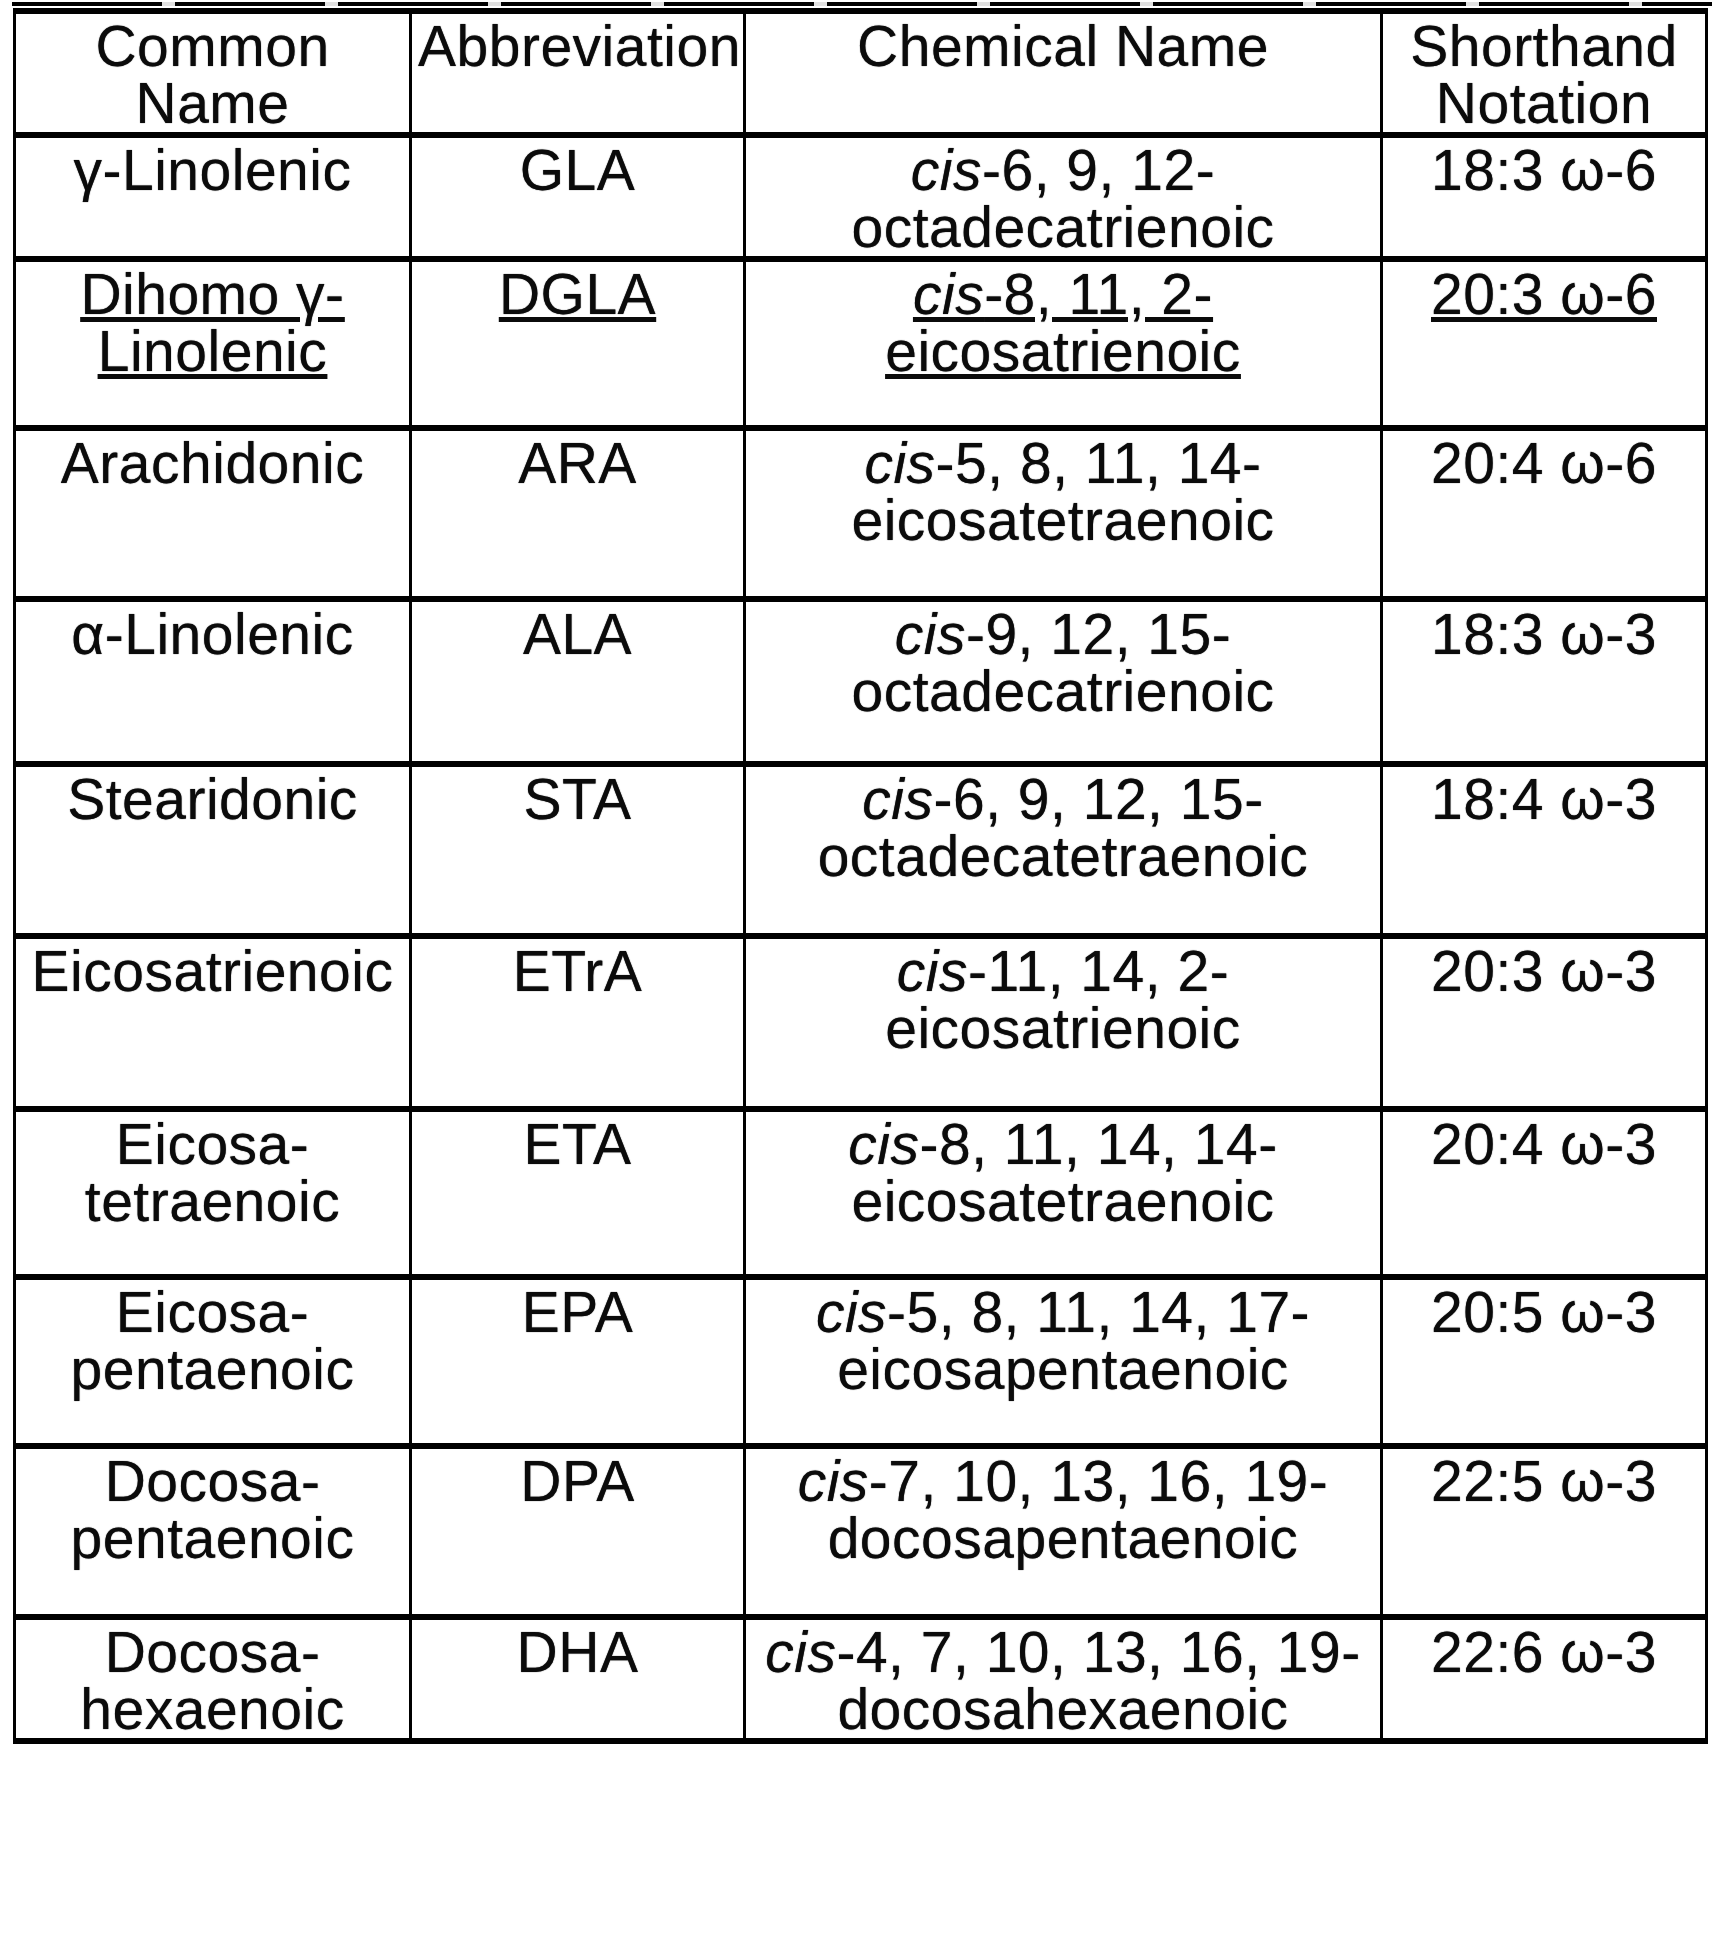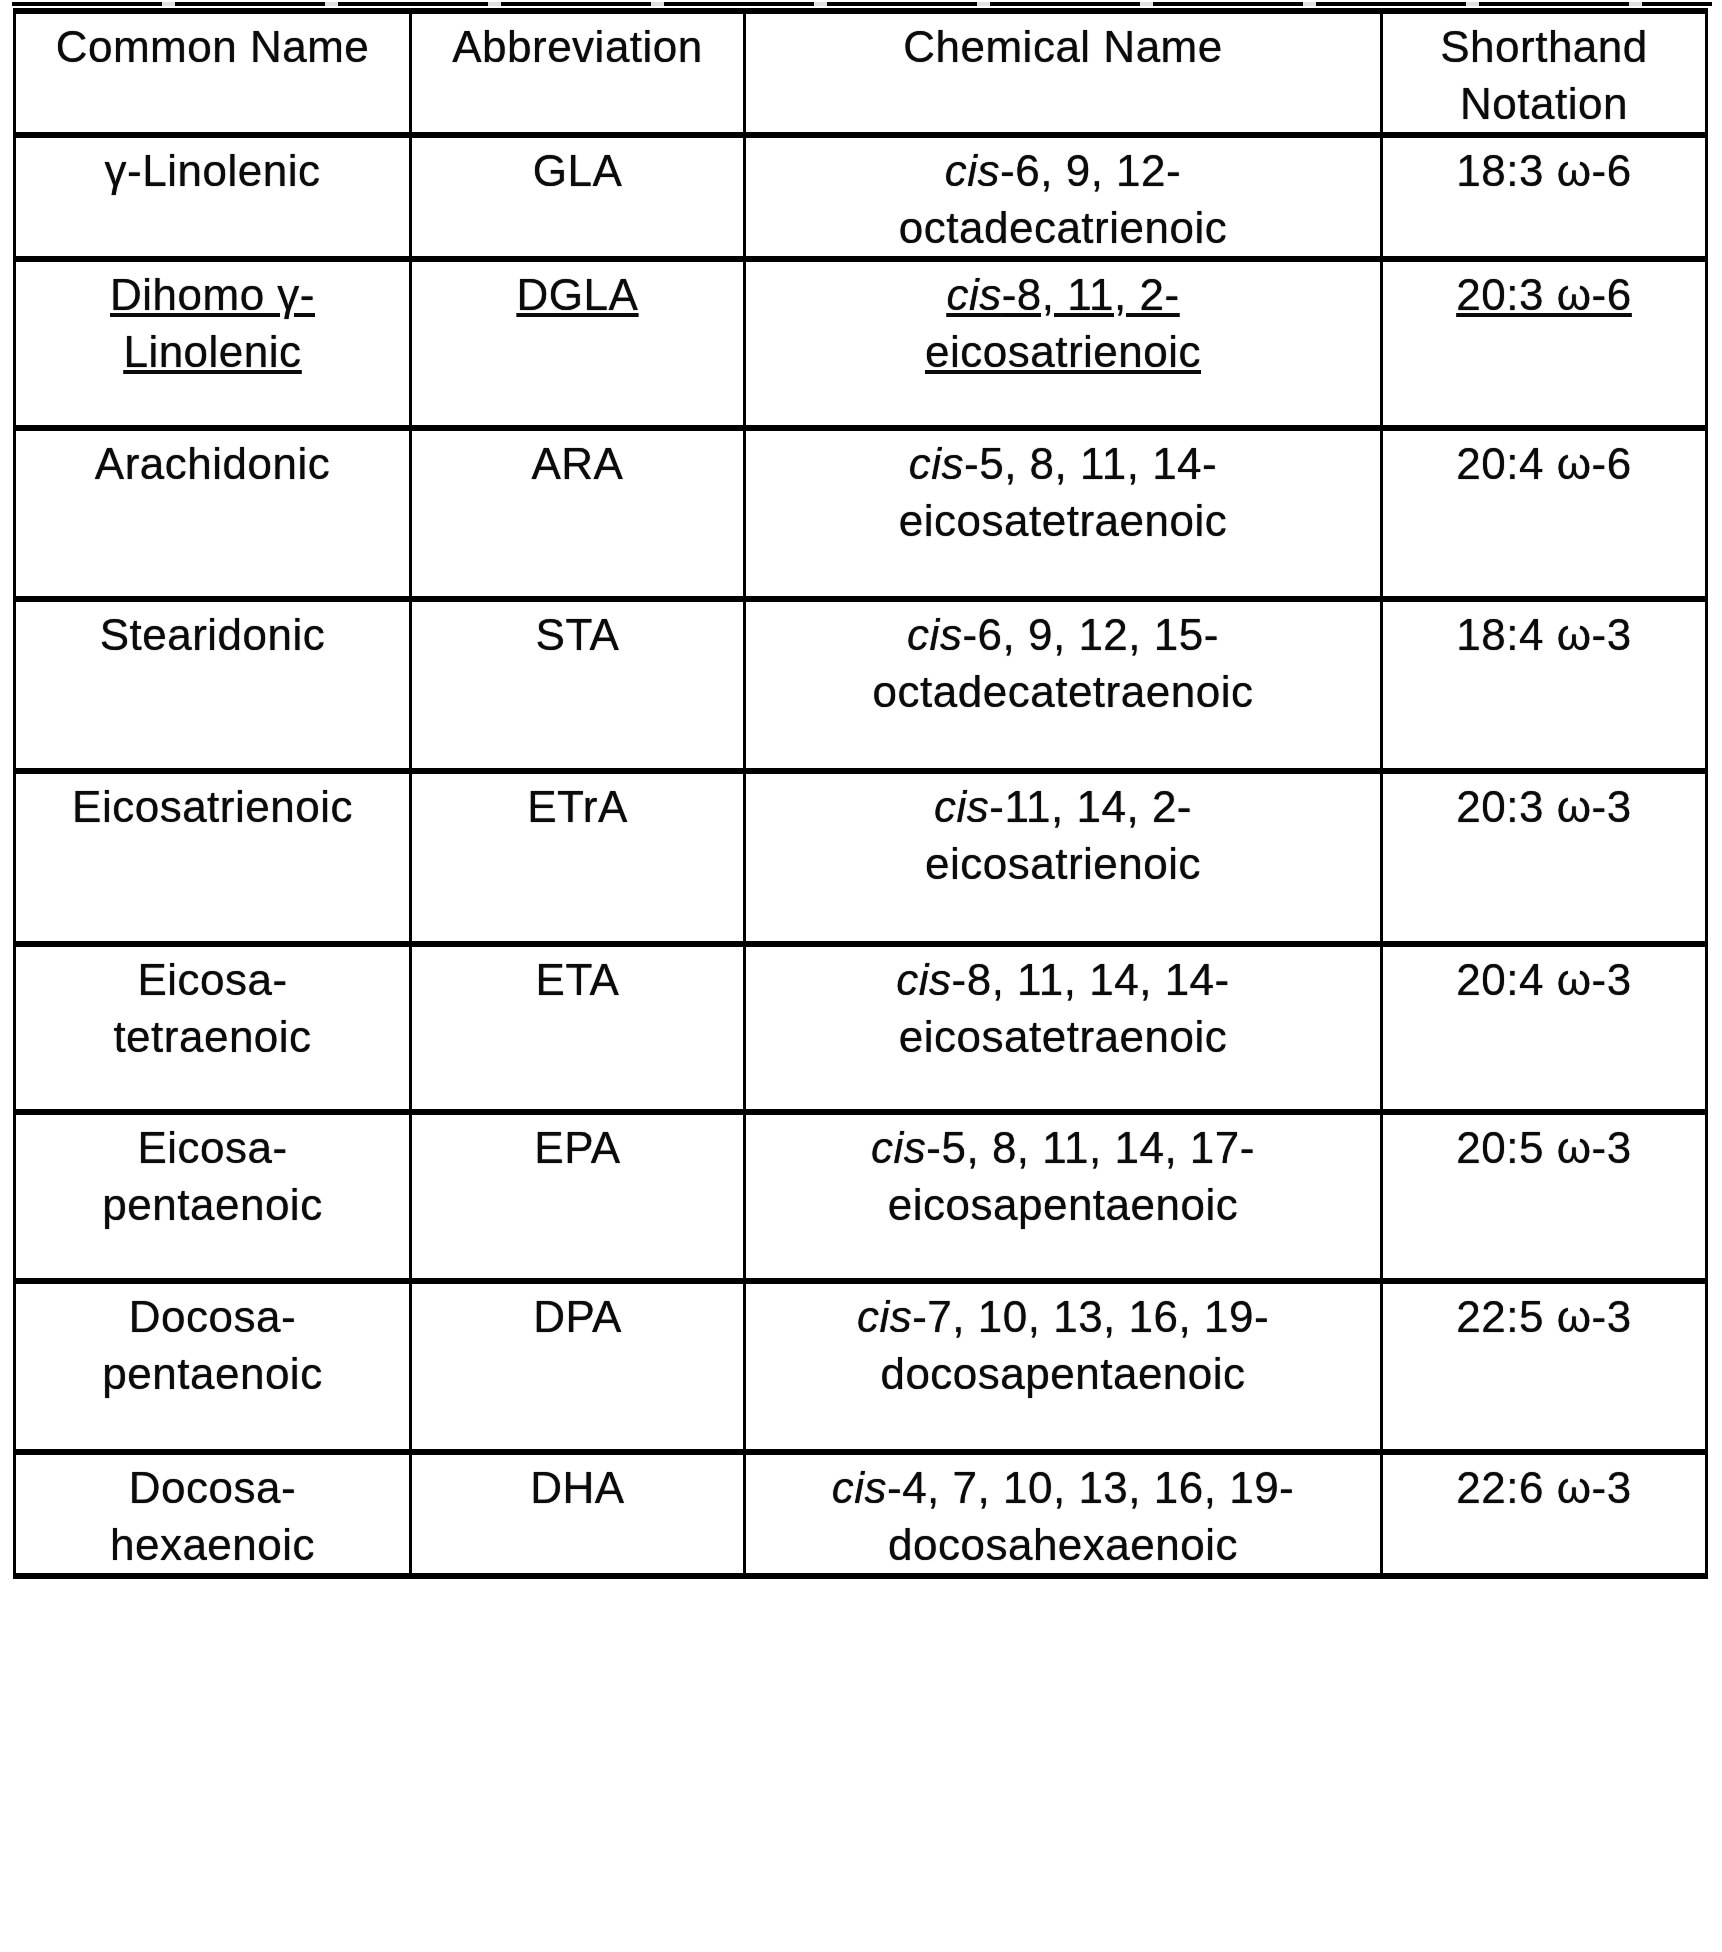--- a/index.html
+++ b/index.html
@@ -47,21 +47,21 @@
   }
   table.fa-table, .fa-table th, .fa-table td {
     border: 3px solid #000;
   }
   .fa-table th, .fa-table td {
     border-top-width: 6px;
     border-bottom-width: 6px;
     vertical-align: top;
     text-align: center;
     padding: 4px 6px 0 6px;
-    font-size: 44px;
+    font-size: 57px;
     line-height: 57px;
     font-weight: 400;
     letter-spacing: 0.5px;
     text-shadow: 0 0 1px rgba(0,0,0,0.85);
     white-space: pre-line;
     overflow: hidden;
   }
   .fa-table th { font-weight: 400; } 
   .cis { font-style: italic; }
 
@@ -125,20 +125,27 @@
 eicosatrienoic</span></td>
         <td>20:3 ω-6</td>
       </tr>
       <tr class="r4">
         <td>Arachidonic</td>
         <td>ARA</td>
         <td><i class="cis">cis</i><span>-5, 8, 11, 14-
 eicosatetraenoic</span></td>
         <td>20:4 ω-6</td>
       </tr>
+      <tr class="r5">
+        <td>α-Linolenic</td>
+        <td>ALA</td>
+        <td><i class="cis">cis</i><span>-9, 12, 15-
+octadecatrienoic</span></td>
+        <td>18:3 ω-3</td>
+      </tr>
       <tr class="r6">
         <td>Stearidonic</td>
         <td>STA</td>
         <td><i class="cis">cis</i><span>-6, 9, 12, 15-
 octadecatetraenoic</span></td>
         <td>18:4 ω-3</td>
       </tr>
       <tr class="r7">
         <td>Eicosatrienoic</td>
         <td>ETrA</td>

